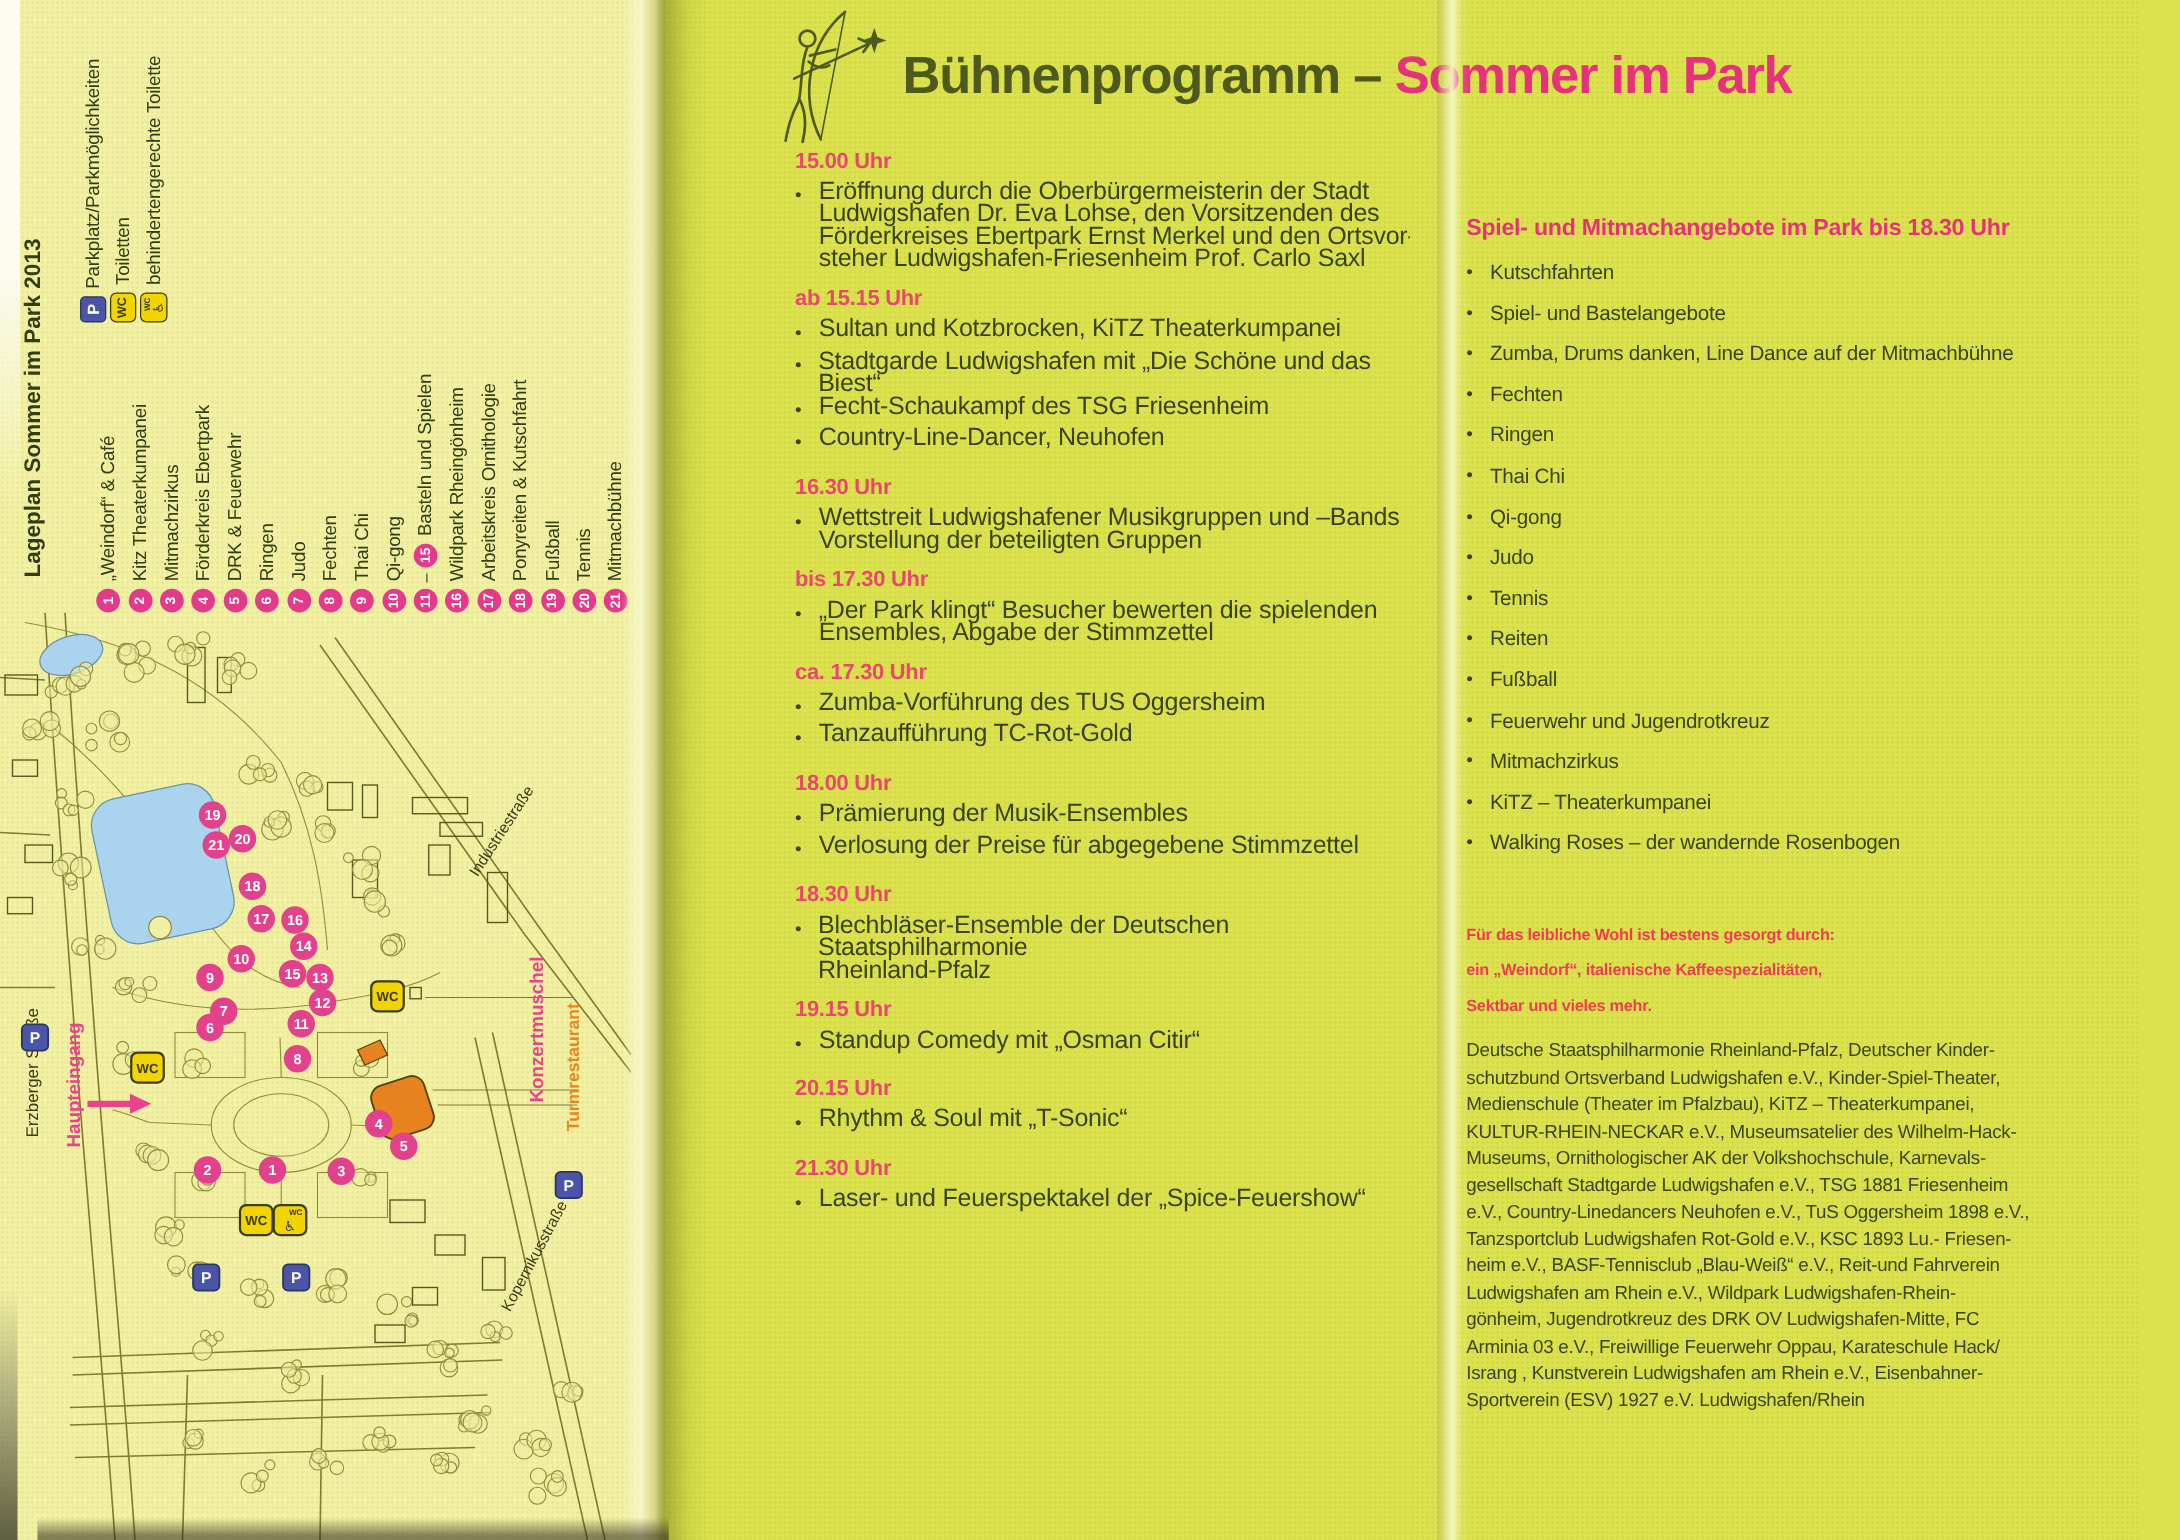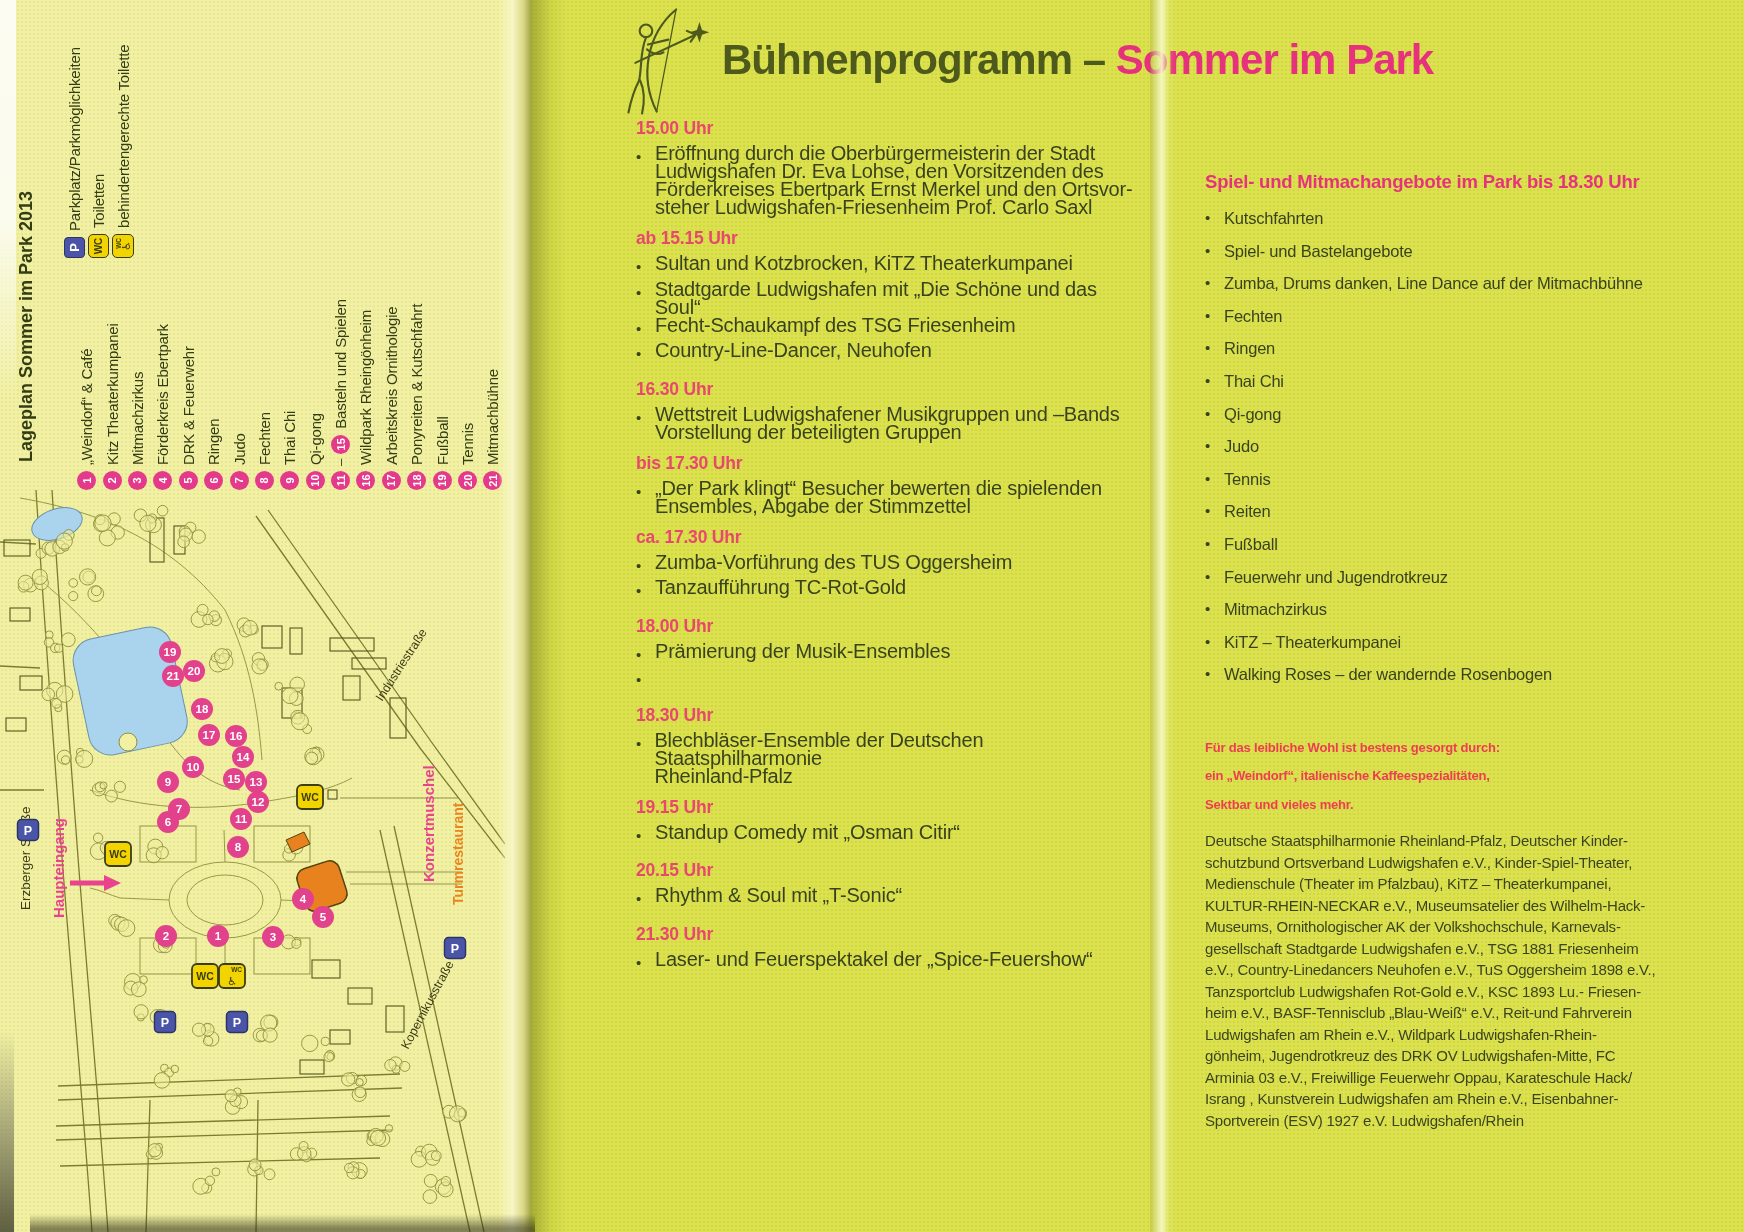--- a/index.html
+++ b/index.html
@@ -10,21 +10,21 @@
   }
   *{margin:0;padding:0;box-sizing:border-box;}
   body{font-family:"Liberation Sans","DejaVu Sans",sans-serif;background:#888;}
   .stage{position:relative;width:1744px;height:1232px;overflow:hidden;background:var(--bg-main);}
 
   .panel{position:absolute;top:0;height:1232px;}
   .panel-left{left:0;width:530px;background-color:var(--bg-left);
     background-image:radial-gradient(rgba(140,140,40,.10) 1px, rgba(0,0,0,0) 1.1px);background-size:4px 4px;}
   .panel-mid{left:530px;width:630px;background-color:var(--bg-main);
     background-image:radial-gradient(rgba(100,120,0,.10) 1px, rgba(0,0,0,0) 1.1px);background-size:4px 4px;}
-  .panel-right{left:1160px;width:584px;background-color:var(--bg-main);
+  .panel-right{left:1128px;width:584px;background-color:var(--bg-main);
     background-image:radial-gradient(rgba(100,120,0,.10) 1px, rgba(0,0,0,0) 1.1px);background-size:4px 4px;}
 
   
   .fold{position:absolute;top:0;height:1232px;pointer-events:none;z-index:6;}
   #fold-left-edge{left:498px;width:32px;background:linear-gradient(90deg, rgba(242,241,163,0) 0%, #f7f6c4 45%, #d9d784 80%, #a8ab55 100%);}
   #fold-mid-shadow{left:530px;width:38px;background:linear-gradient(90deg, rgba(110,118,30,.50) 0%, rgba(160,170,45,.22) 55%, rgba(220,226,78,0) 100%);}
   #fold-right{left:1150px;width:26px;background:linear-gradient(90deg, rgba(130,138,35,.25) 0%, rgba(246,249,195,.95) 45%, rgba(246,249,195,.15) 72%, rgba(220,226,78,0) 100%);}
   #scan-corner{position:absolute;left:0;top:0;width:16px;height:400px;z-index:7;pointer-events:none;
     background:linear-gradient(180deg,#fcfcf2 0%, #fbfbee 55%, rgba(252,252,242,0) 100%);}
   #scan-bl{position:absolute;left:0;top:1030px;width:14px;height:202px;z-index:7;pointer-events:none;
@@ -600,21 +600,21 @@
 Förderkreises Ebertpark Ernst Merkel und den Ortsvor-
 steher Ludwigshafen-Friesenheim Prof. Carlo Saxl</div>
         </div>
         <div class="time">ab 15.15 Uhr</div>
         <div class="bitem">
           <span class="bu">•</span>
           <div class="btx">Sultan und Kotzbrocken, KiTZ Theaterkumpanei</div>
         </div>
         <div class="bitem">
           <span class="bu">•</span>
-          <div class="btx">Stadtgarde Ludwigshafen mit „Die Schöne und das Soul“</div>
+          <div class="btx">Stadtgarde Ludwigshafen mit „Die Schöne und das Biest“</div>
         </div>
         <div class="bitem">
           <span class="bu">•</span>
           <div class="btx">Fecht-Schaukampf des TSG Friesenheim</div>
         </div>
         <div class="bitem">
           <span class="bu">•</span>
           <div class="btx">Country-Line-Dancer, Neuhofen</div>
         </div>
         <div class="time">16.30 Uhr</div>
@@ -638,20 +638,21 @@
           <span class="bu">•</span>
           <div class="btx">Tanzaufführung TC-Rot-Gold</div>
         </div>
         <div class="time">18.00 Uhr</div>
         <div class="bitem">
           <span class="bu">•</span>
           <div class="btx">Prämierung der Musik-Ensembles</div>
         </div>
         <div class="bitem">
           <span class="bu">•</span>
+          <div class="btx">Verlosung der Preise für abgegebene Stimmzettel</div>
         </div>
         <div class="time">18.30 Uhr</div>
         <div class="bitem">
           <span class="bu">•</span>
           <div class="btx">Blechbläser-Ensemble der Deutschen Staatsphilharmonie
 Rheinland-Pfalz</div>
         </div>
         <div class="time">19.15 Uhr</div>
         <div class="bitem">
           <span class="bu">•</span>

